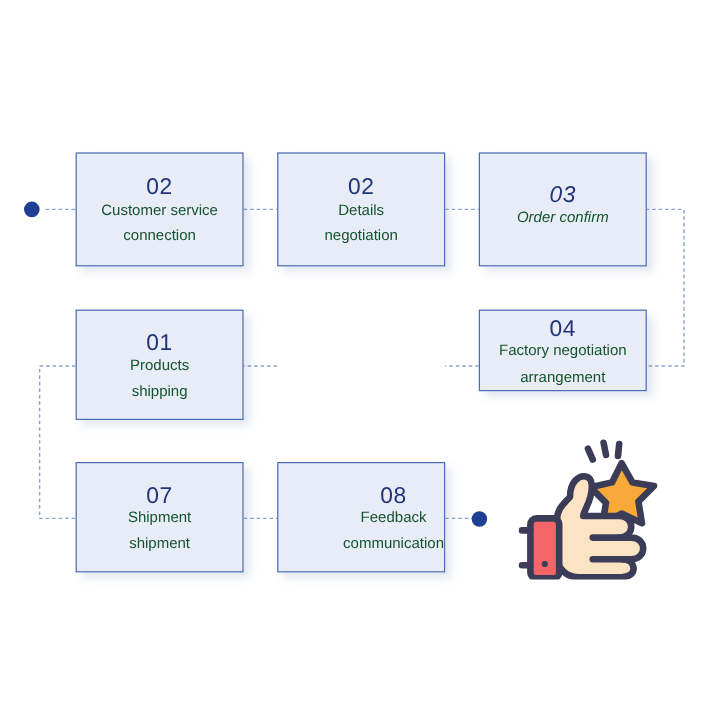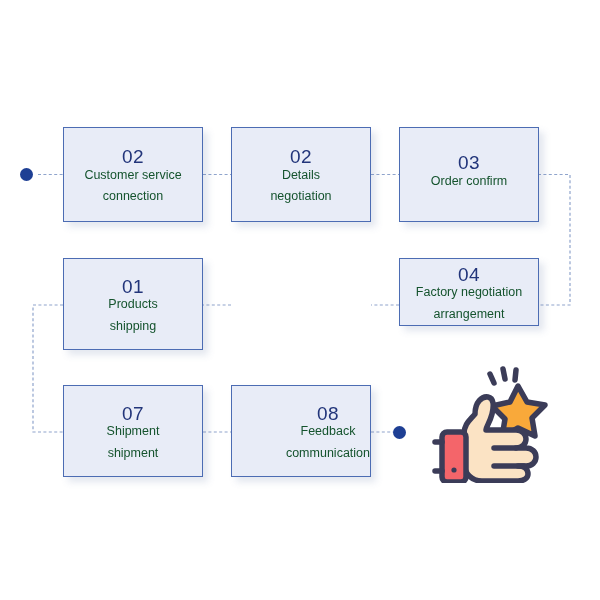--- a/index.html
+++ b/index.html
@@ -113,21 +113,21 @@
   </div>
 
   <div class="step-box" style="left:231px; top:127px; width:140px; height:95px;">
     <div class="step-body">
       <div class="step-number">02</div>
       <div class="step-line l1">Details</div>
       <div class="step-line l2">negotiation</div>
     </div>
   </div>
 
-  <div class="step-box" style="left:399px; top:127px; width:140px; height:95px;">
+  <div class="step-box" style="left:399px; top:127px; width:140px; height:95px;font-style:italic;">
     <div class="step-body">
       <div class="step-number">03</div>
       <div class="step-line l1">Order confirm</div>
 
     </div>
   </div>
 
   <div class="step-box" style="left:63px; top:258px; width:140px; height:92px;">
     <div class="step-body">
       <div class="step-number">01</div>

